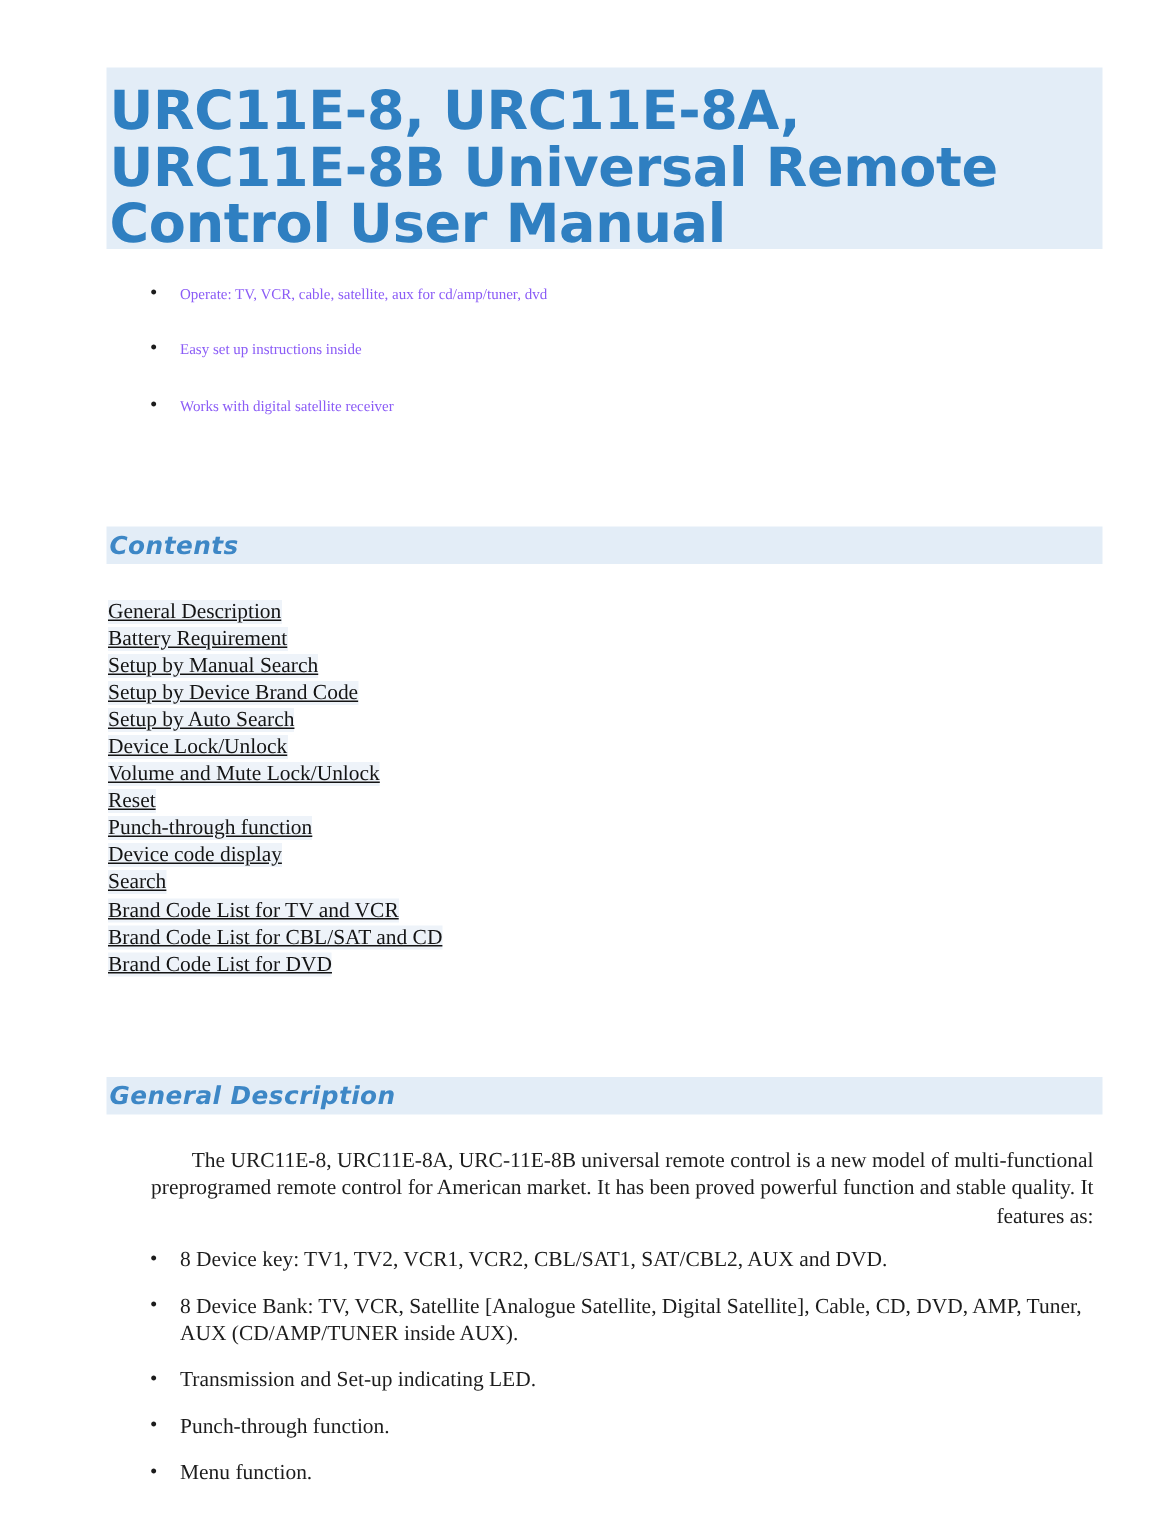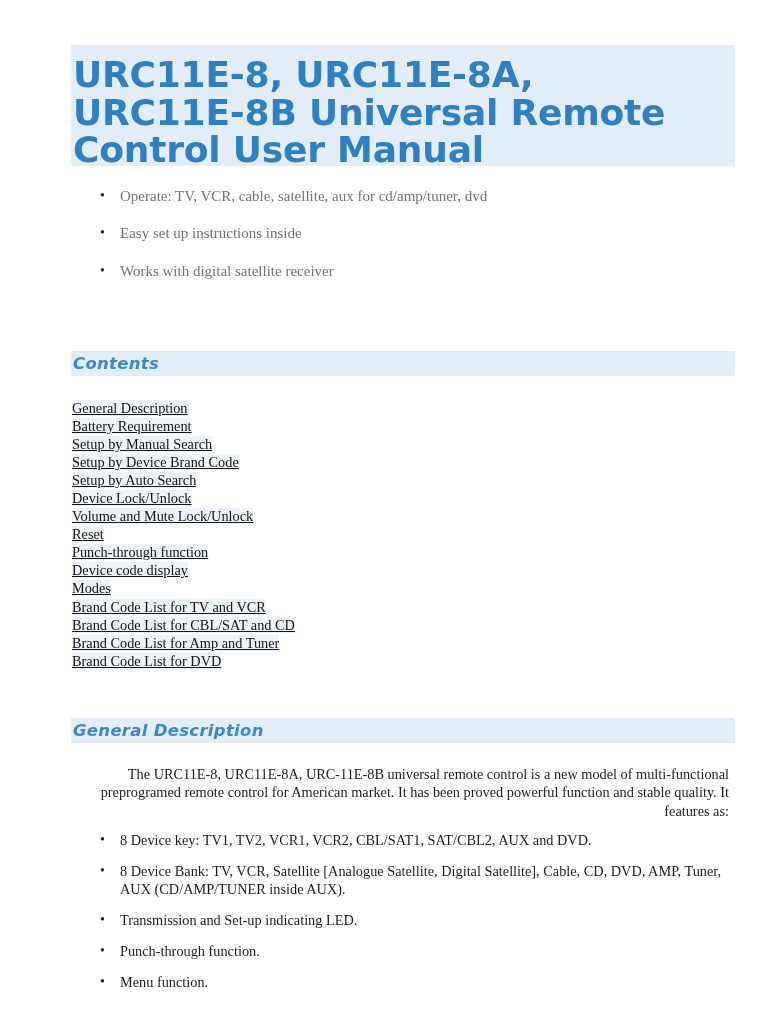--- a/index.html
+++ b/index.html
@@ -82,23 +82,23 @@
     top: 188px;
     width: 620px;
     margin: 0;
     padding: 0;
     list-style: none;
   }
   .feature-list li {
     position: relative;
     padding-left: 20px;
     margin: 0 0 20.4px 0;
-    font-size: 15px;
+    font-size: 10px;
     line-height: 17px;
-    color: #737373;
+    color: #8b5cf6;
   }
   .feature-list li::before {
     content: "\2022";
     position: absolute;
     left: 0;
     top: -1px;
     font-size: 14px;
     line-height: 17px;
     color: #1c1c1c;
   }
@@ -191,24 +191,23 @@
     <li><a href="#">General Description</a></li>
     <li><a href="#">Battery Requirement</a></li>
     <li><a href="#">Setup by Manual Search</a></li>
     <li><a href="#">Setup by Device Brand Code</a></li>
     <li><a href="#">Setup by Auto Search</a></li>
     <li><a href="#">Device Lock/Unlock</a></li>
     <li><a href="#">Volume and Mute Lock/Unlock</a></li>
     <li><a href="#">Reset</a></li>
     <li><a href="#">Punch-through function</a></li>
     <li><a href="#">Device code display</a></li>
-    <li><a href="#">Modes</a></li>
+    <li><a href="#">Search</a></li>
     <li><a href="#">Brand Code List for TV and VCR</a></li>
     <li><a href="#">Brand Code List for CBL/SAT and CD</a></li>
-    <li><a href="#">Brand Code List for Amp and Tuner</a></li>
     <li><a href="#">Brand Code List for DVD</a></li>
   </ul>
 
   <div class="section-band" id="gendesc-band"></div>
   <h2 class="section-title" id="gendesc-title">General Description</h2>
 
   <p class="gd-para">The URC11E-8, URC11E-8A, URC-11E-8B universal remote control is a new model of multi-functional preprogramed remote control for American market. It has been proved powerful function and stable quality. It features as:</p>
 
   <ul class="gd-list">
     <li>8 Device key: TV1, TV2, VCR1, VCR2, CBL/SAT1, SAT/CBL2, AUX and DVD.</li>

